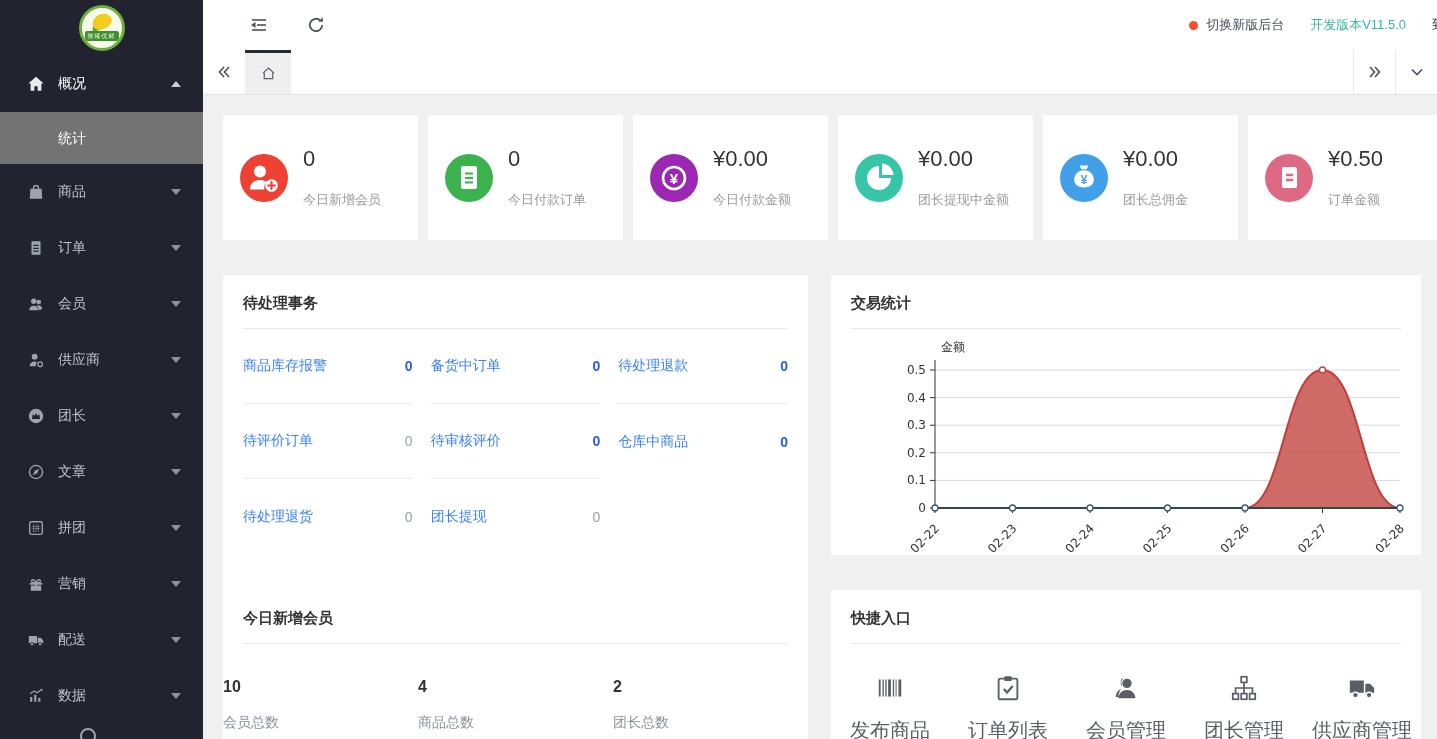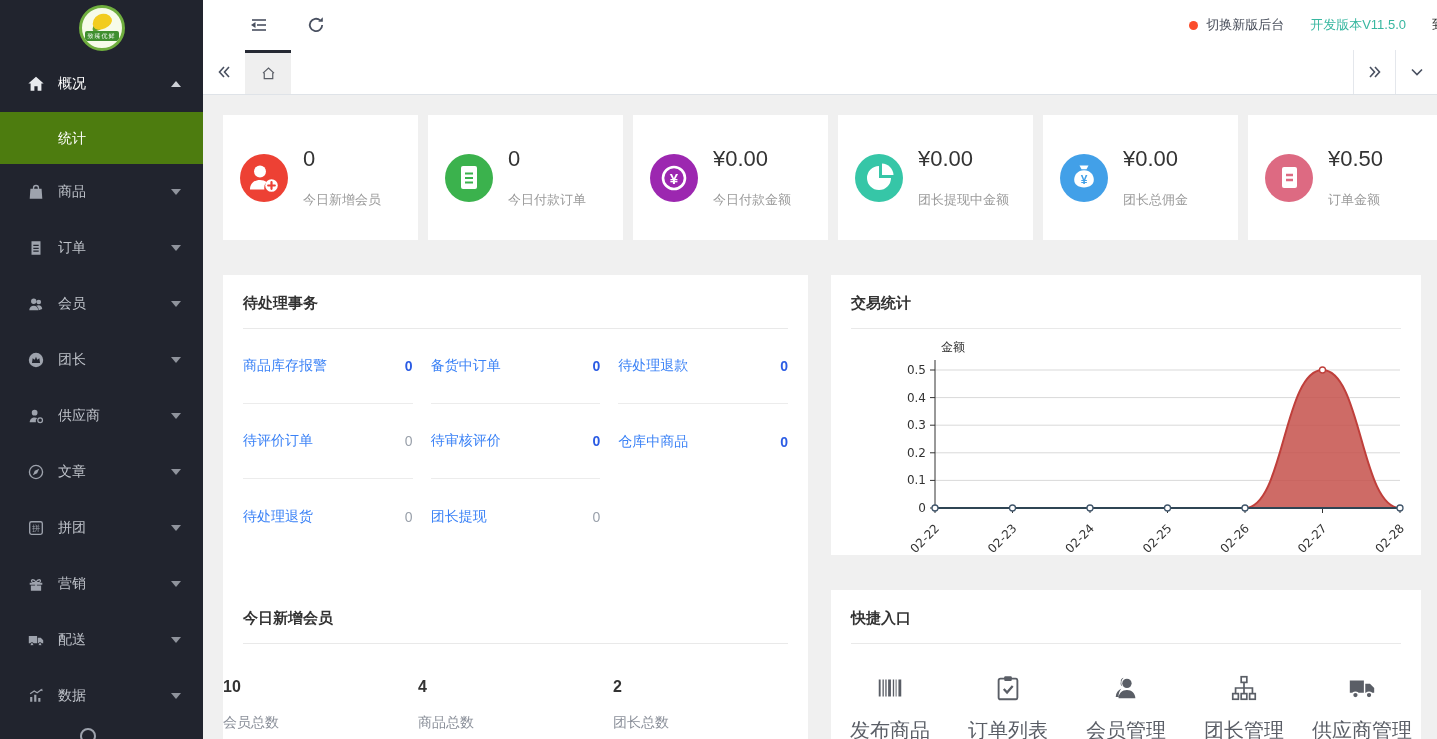--- a/index.html
+++ b/index.html
@@ -13,21 +13,21 @@
   .logo-fruit{width:20px;height:15px;background:#f2cc1f;border-radius:50%/60% 60% 40% 40%;transform:rotate(-25deg);margin:6px auto 0;box-shadow:-6px 3px 0 -4px #5e9e33}
   .logo-ribbon{position:absolute;left:50%;bottom:7px;transform:translateX(-50%);background:#3f8f2f;color:#fff;font-size:6px;line-height:8px;padding:1px 3px;border-radius:2px;white-space:nowrap;letter-spacing:1px}
   .nav-item{height:56px;display:flex;align-items:center;padding:0 22px 0 26px;color:#bfc3ca;font-size:14px;cursor:pointer}
   .nav-item .nlabel{margin-left:12px}
   .nav-item.current{color:#fff}
   .nico{width:20px;height:20px;flex:none;display:flex;align-items:center;justify-content:center}
   .nico svg{width:18px;height:18px}
   .arr{margin-left:auto;width:0;height:0;border-left:5px solid transparent;border-right:5px solid transparent}
   .arr.up{border-bottom:6px solid #cdd0d6}
   .arr.down{border-top:6px solid #8f939c}
-  .nav-sub{height:52px;line-height:52px;padding-left:58px;color:#fff;font-size:14px;background:#4d7c0f;cursor:pointer}
+  .nav-sub{height:52px;line-height:52px;padding-left:58px;color:#fff;font-size:14px;background:#737373;cursor:pointer}
   .partial-ico{position:absolute;left:80px;top:728px;width:16px;height:16px;border:2px solid #9ea3ad;border-radius:50%}
 
   
   .header{position:absolute;left:203px;top:0;width:1320px;height:50px;background:#fff;display:flex;align-items:center;z-index:4}
   .hbtn{width:22px;height:22px;display:flex;align-items:center;justify-content:center;cursor:pointer}
   .hbtn svg{width:20px;height:20px}
   .toggle-btn{margin-left:44px}
   .refresh-btn{margin-left:36px}
   .hright{margin-left:auto;display:flex;align-items:center;margin-right:18px}
   .dot{width:9px;height:9px;border-radius:50%;background:#fb4d2c;margin-right:8px}
@@ -136,35 +136,35 @@
             <path fill="#9ea3ad" d="M7.5 10a3 3 0 1 0-.001-6A3 3 0 0 0 7.5 10zm5.6.4a2.6 2.6 0 1 0 0-5.2 2.6 2.6 0 0 0 0 5.2zM2.5 17c0-3 2.2-5.1 5-5.1s5 2.1 5 5.1zm10.5 0c-.1-2.3-1.1-4-2.7-5 .8-.4 1.7-.7 2.6-.7 2.3 0 4 1.8 4 4.3z"></path>
           </svg>
         </span>
       <span class="nlabel">会员</span>
       <span class="arr down"></span>
     </div>
 
     <div class="nav-item">
       <span class="nico">
           <svg viewBox="0 0 20 20">
-            <path fill="#9ea3ad" fill-rule="evenodd" d="M10 2a8 8 0 1 0 0 16 8 8 0 0 0 0-16z M5.5 13.2l.8-5.2 2.3 1.8L10 6.3l1.4 3.5 2.3-1.8.8 5.2z"></path>
-          </svg>
-        </span>
-      <span class="nlabel">团长</span>
-      <span class="arr down"></span>
-    </div>
-
-    <div class="nav-item">
-      <span class="nico">
-          <svg viewBox="0 0 20 20">
             <path fill="#9ea3ad" d="M8.5 9.5a3.2 3.2 0 1 0 0-6.4 3.2 3.2 0 0 0 0 6.4zM3 17c0-3.2 2.4-5.4 5.5-5.4 1 0 2 .25 2.8.7A4.4 4.4 0 0 0 9.9 17z"></path>
             <circle cx="14.6" cy="14.8" r="2.6" fill="none" stroke="#9ea3ad" stroke-width="1.4"></circle>
           </svg>
         </span>
       <span class="nlabel">供应商</span>
+      <span class="arr down"></span>
+    </div>
+
+    <div class="nav-item">
+      <span class="nico">
+          <svg viewBox="0 0 20 20">
+            <path fill="#9ea3ad" fill-rule="evenodd" d="M10 2a8 8 0 1 0 0 16 8 8 0 0 0 0-16z M5.5 13.2l.8-5.2 2.3 1.8L10 6.3l1.4 3.5 2.3-1.8.8 5.2z"></path>
+          </svg>
+        </span>
+      <span class="nlabel">团长</span>
       <span class="arr down"></span>
     </div>
 
     <div class="nav-item">
       <span class="nico">
           <svg viewBox="0 0 20 20">
             <circle cx="10" cy="10" r="7.3" fill="none" stroke="#9ea3ad" stroke-width="1.5"></circle>
             <path fill="#9ea3ad" d="M13.5 6.5l-2.2 4.8-4.8 2.2 2.2-4.8z"></path>
           </svg>
         </span>

